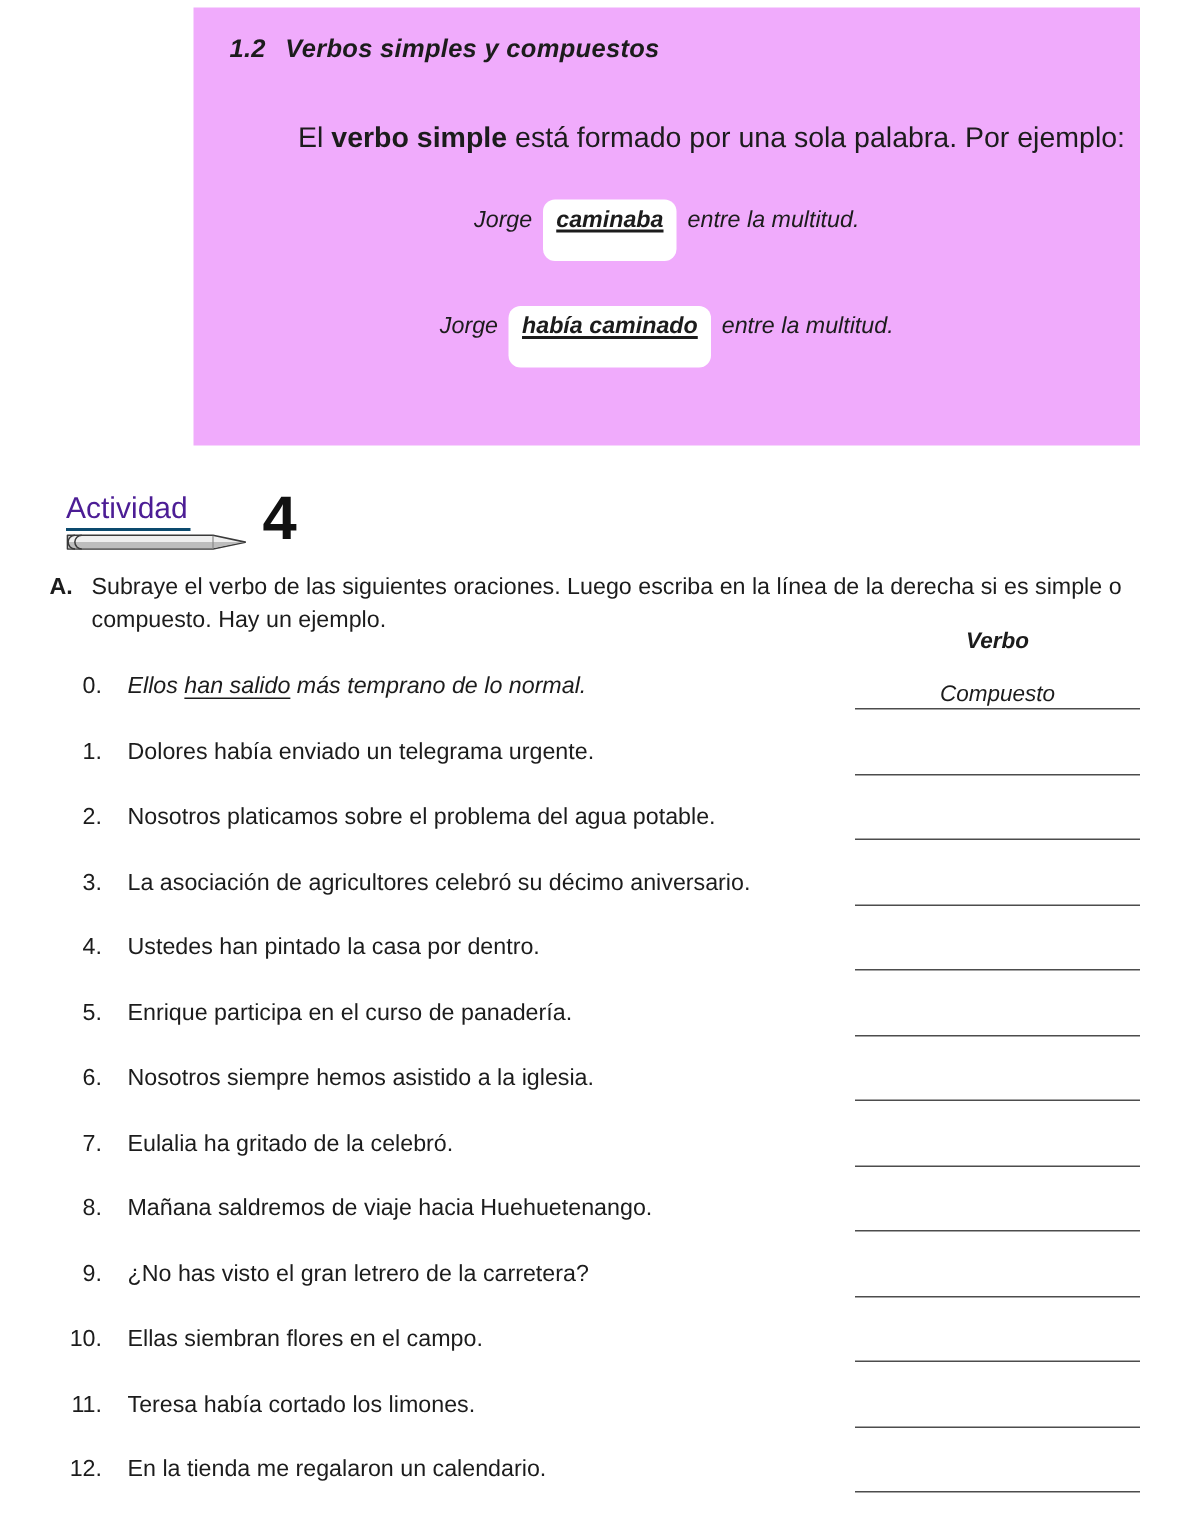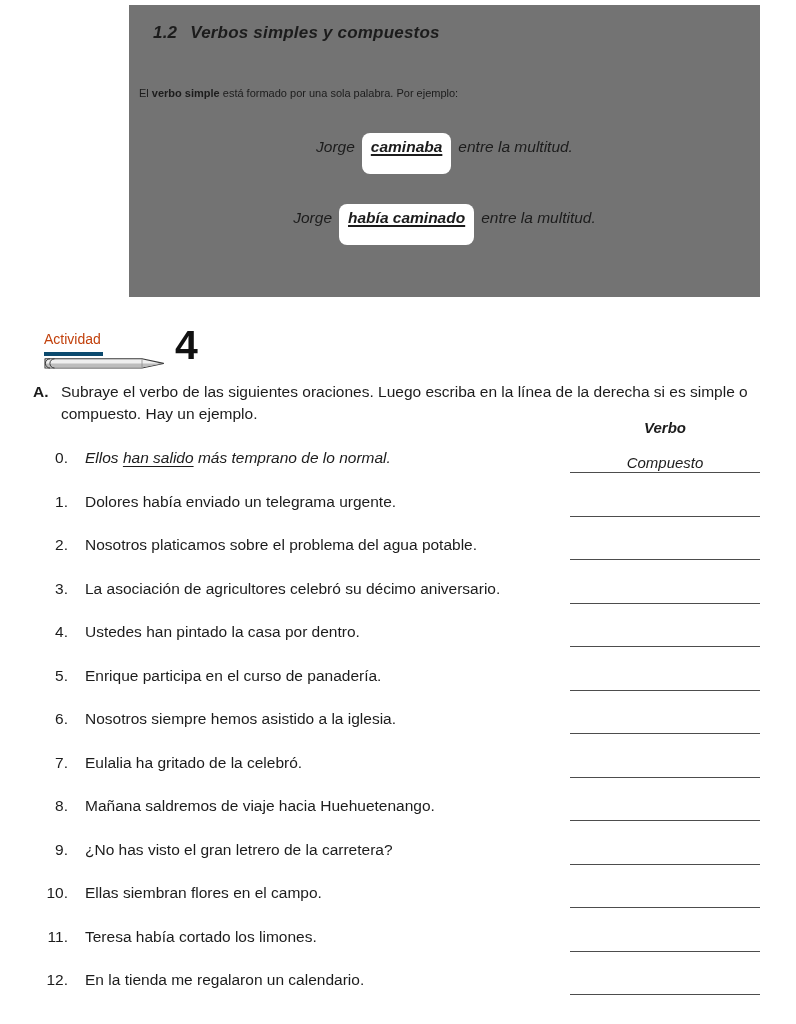--- a/index.html
+++ b/index.html
@@ -12,34 +12,34 @@
     position: relative;
     overflow: hidden;
   }
   .page { position: absolute; inset: 0; }
 
   
   .info-box {
     position: absolute;
     left: 129px; top: 5px;
     width: 631px; height: 292px;
-    background: #737373;
+    background: #f0abfc;
   }
   .box-title {
     margin: 18px 0 0 24px;
     font-size: 17px;
     font-weight: 700;
     font-style: italic;
     letter-spacing: 0.2px;
   }
   .sec-title { margin-left: 13px; }
   .box-rule {
     margin: 40px 10px 0;
-    text-align: left;
-    font-size: 11px;
+    text-align: right;
+    font-size: 19px;
     line-height: 20px;
   }
   .box-rule.rule2 { margin-top: 36px; }
   .box-rule b { font-weight: 700; }
   .box-example {
     margin: 30px 10px 0;
     text-align: center;
     font-size: 15.5px;
     line-height: 24px;
     font-style: italic;
@@ -60,24 +60,24 @@
 
   
   .activity-header {
     position: absolute;
     left: 44px; top: 327px;
     display: flex;
     align-items: flex-start;
   }
   .activity-left { display: flex; flex-direction: column; align-items: flex-start; }
   .activity-word {
-    font-size: 14px;
+    font-size: 20px;
     line-height: 24px;
-    color: #c2410c;
-    border-bottom: 4px solid #0c4a6e;
+    color: #4c1d95;
+    border-bottom: 2px solid #0c4a6e;
     padding: 0 2px 1px 0;
   }
   .pencil-svg { margin-top: 1px; margin-left: -2px; display: block; }
   .activity-number {
     font-size: 41px;
     font-weight: 700;
     line-height: 0.92;
     margin-left: 7px;
     color: #111;
   }

